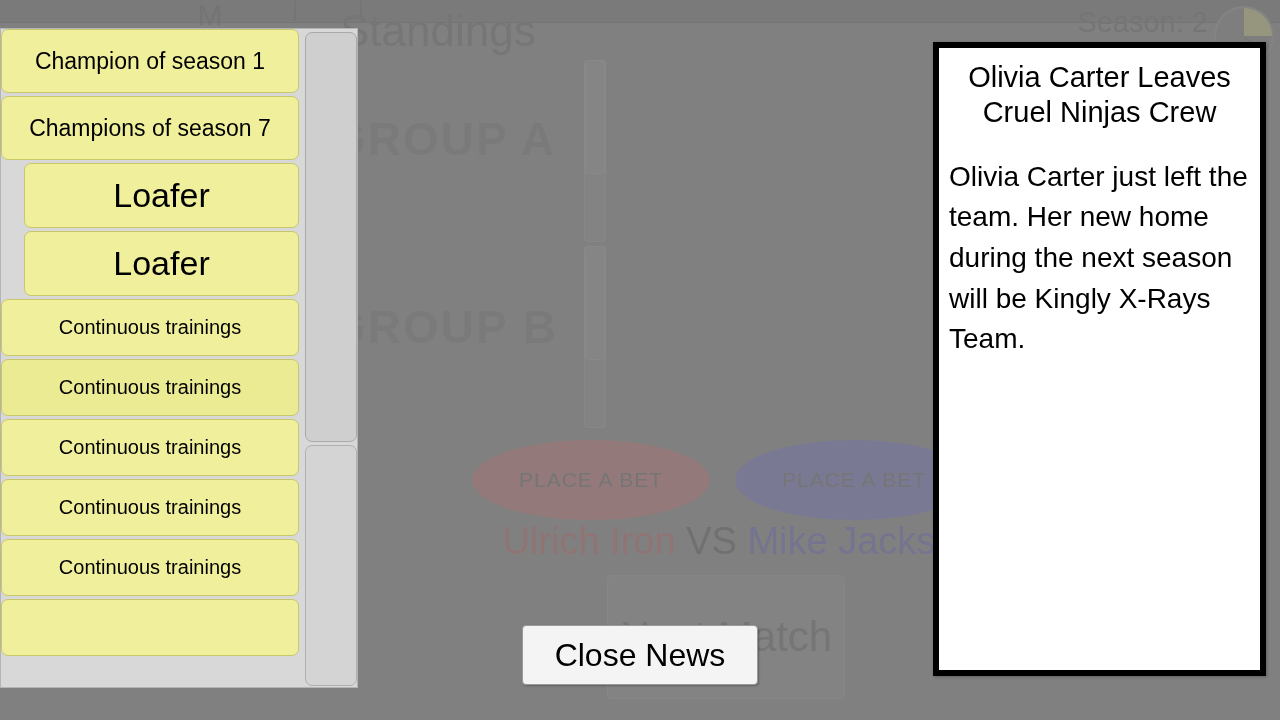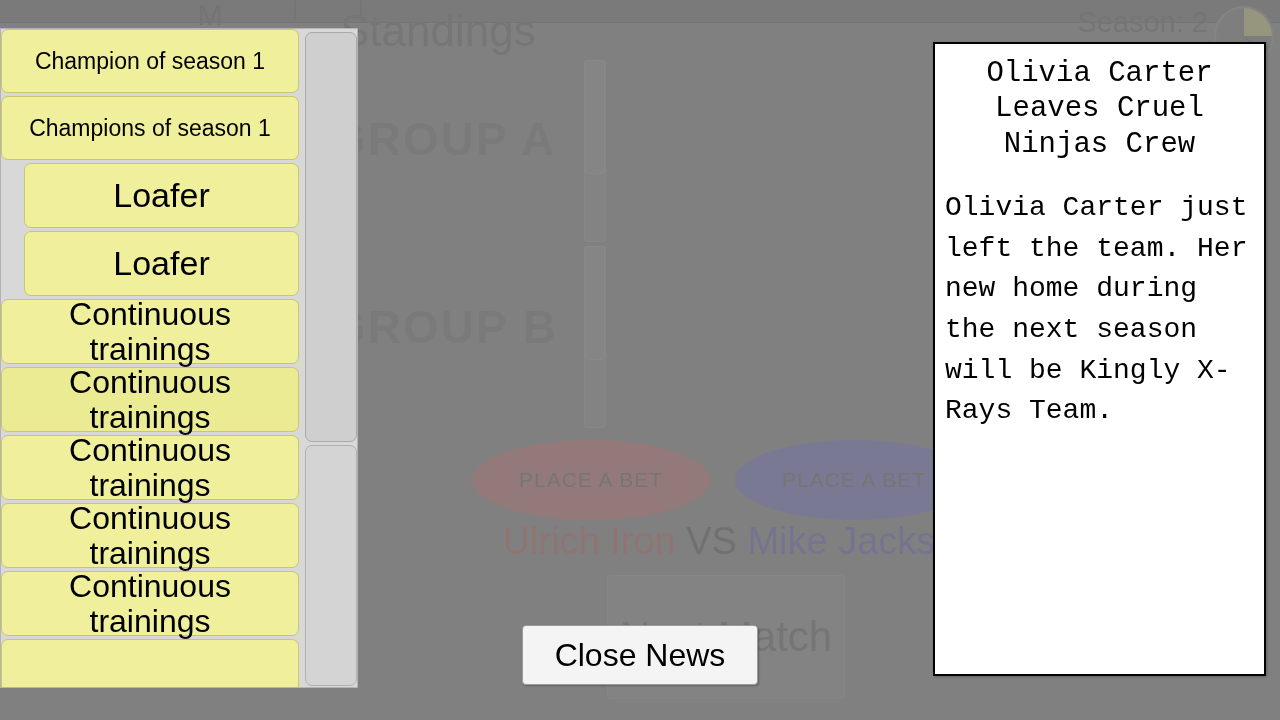--- a/index.html
+++ b/index.html
@@ -219,21 +219,21 @@
     display: flex;
     align-items: center;
     justify-content: center;
     text-align: center;
     color: #000;
     line-height: 1.08;
     padding: 10px 4px;
   }
   .event-card.h-tall  { height: 64px; font-size: 23px; }
   .event-card.h-std   { height: 65px; font-size: 34px; margin-left: 23px; }
-  .event-card.h-small { height: 65px; font-size: 32px; }
+  .event-card.h-small { height: 57px; font-size: 20px; }
   .event-card.alt     { background: #ebeb94; }
 
   
   #left-scroll-track {
     position: absolute;
     right: 0px;
     top: 0px;
     width: 54px;
     height: 660px;
     background: #d8d8d8;
@@ -262,25 +262,24 @@
   }
 
   
   #news-dialog {
     position: absolute;
     left: 933px;
     top: 42px;
     width: 333px;
     height: 634px;
     background: #ffffff;
-    border: 2px solid #000000;
+    border: 6px solid #000000;
     box-sizing: border-box;
     padding: 12px 8px 8px 8px;
     box-shadow: 1px 1px 3px rgba(0,0,0,0.25);
-    font-family: Liberation Mono, monospace;
   }
   #news-title {
     font-size: 29px;
     color: #000;
     text-align: center;
     line-height: 1.22;
     margin: 0 0 26px 0;
     font-weight: normal;
   }
   #news-body {
@@ -364,21 +363,21 @@
       <span>Next Match</span>
     </div>
   </div>
 
   <div id="left-panel">
     <div id="left-panel-list">
         <div class="event-card h-tall">
           <span>Champion of season 1</span>
         </div>
         <div class="event-card h-tall">
-          <span>Champions of season 1</span>
+          <span>Champions of season 7</span>
         </div>
         <div class="event-card h-std">
           <span>Loafer</span>
         </div>
         <div class="event-card h-std">
           <span>Loafer</span>
         </div>
         <div class="event-card h-small">
           <span>Continuous trainings</span>
         </div>

